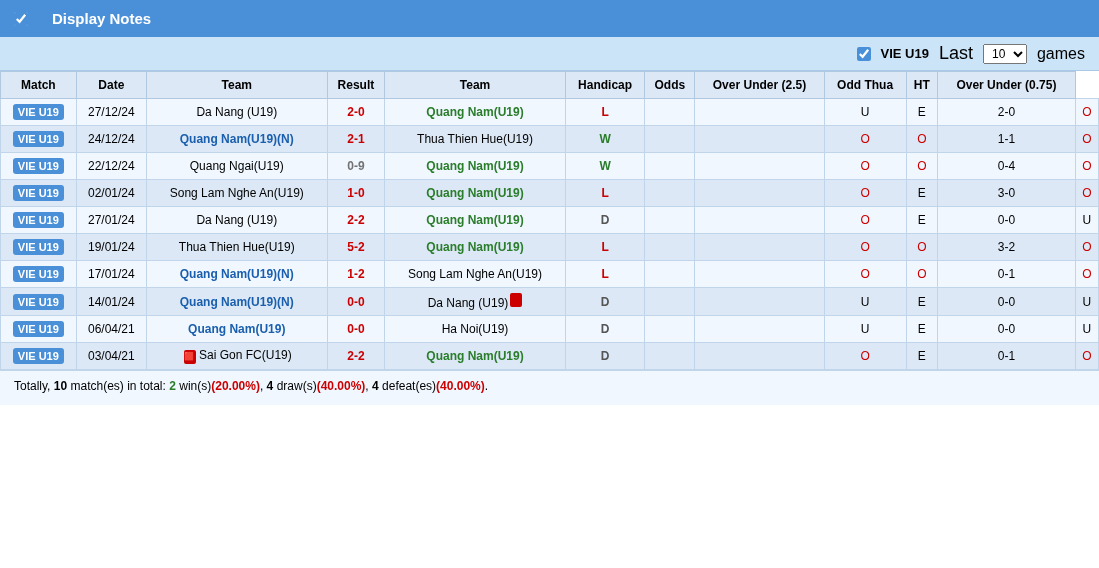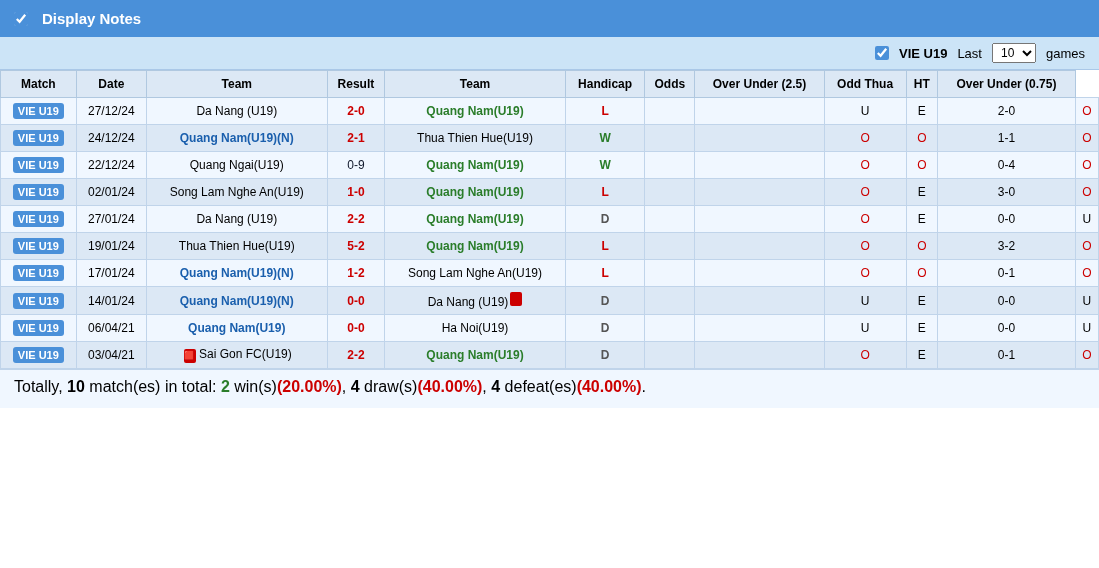--- a/index.html
+++ b/index.html
@@ -12,21 +12,21 @@
       font-size: 15px;
       font-weight: bold;
       display: flex;
       align-items: center;
       justify-content: space-between;
     }
 
     .header-right {
       display: flex;
       align-items: center;
-      gap: 14px;
+      gap: 24px;
     }
 
     .display-notes-checkbox {
       width: 14px; height: 14px; accent-color: #4a90d9;
     }
 
     .subheader {
       background: #cce4f7;
       padding: 6px 14px;
       display: flex;
@@ -40,31 +40,31 @@
       width: 14px; height: 14px; accent-color: #4a90d9;
     }
 
     .subheader-label {
       font-weight: bold;
       color: #000;
       font-size: 13px;
     }
 
     .subheader-last {
-      font-size: 13px;
+      font-size: 18px;
       text-align: right;
     }
 
     .subheader select {
       padding: 1px 4px;
       font-size: 12px;
     }
 
     .subheader-games {
-      font-size: 13px;
+      font-size: 16px;
     }
 
     table {
       width: 100%;
       border-collapse: collapse;
       border-radius: 20px;
     }
 
     thead tr {
       background: #dce8f5;
@@ -100,21 +100,21 @@
       color: #fff;
       font-weight: bold;
       padding: 2px 5px;
       border-radius: 3px;
       font-size: 11px;
       display: inline-block;
     }
     .team-away-green { color: #2a7d2a; font-weight: bold; }
     .team-away-blue { color: #1a5fad; font-weight: bold; }
     .score-red { color: #cc0000; font-weight: bold; }
-    .score-green { color: #0f172a; font-weight: normal; }
+    .score-green { color: #737373; font-weight: bold; }
     .result-w { color: #2a7d2a; font-weight: bold; }
     .result-l { color: #cc0000; font-weight: bold; }
     .result-d { color: #555; font-weight: bold; }
     .ou-o { color: #cc0000; }
     .oe-o { color: #cc0000; }
 
     .red-icon {
       display: inline-block;
       background: #cc0000;
       color: #fff;
@@ -123,21 +123,21 @@
       font-size: 9px;
       border-radius: 2px;
       line-height: 14px;
       text-align: center;
       margin-left: 2px;
     }
 
     .footer {
       background: #f0f7ff;
       padding: 8px 14px;
-      font-size: 16px;
+      font-size: 12px;
       border-top: 1px solid #c0d4ea;
     }
 
     .footer p { margin-bottom: 4px; }
     .bold { font-weight: bold; }
     .red { color: #cc0000; }
     .green { color: #2a7d2a; }
   </style>
 </head>
 <body>

